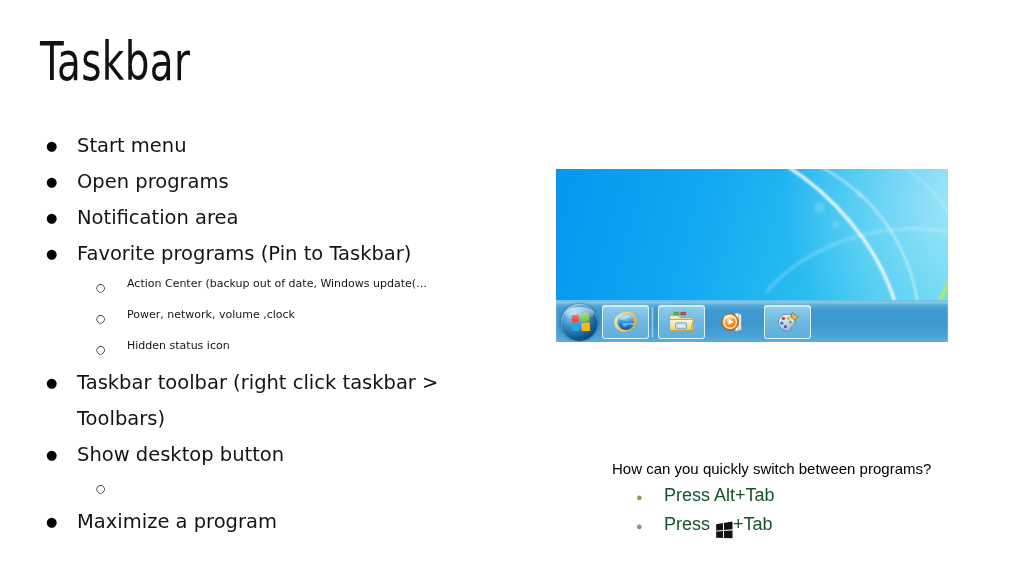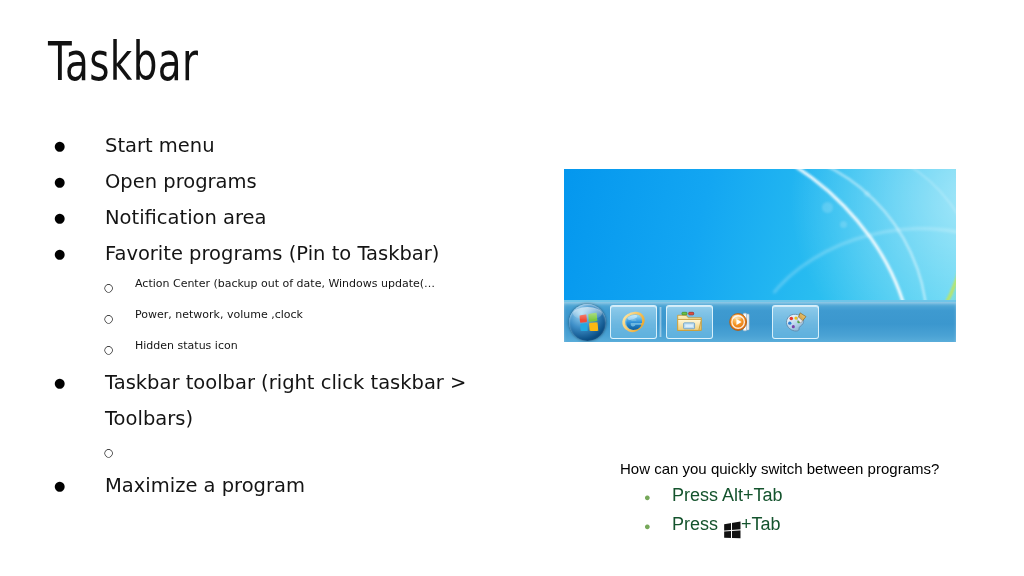--- a/index.html
+++ b/index.html
@@ -13,21 +13,20 @@
     height: 576px;
     position: relative;
     overflow: hidden;
     font-family: "DejaVu Sans", sans-serif;
     -webkit-font-smoothing: antialiased;
   }
   .slide {
     position: absolute;
     inset: 0;
     background: #ffffff;
-    margin-left: 8px;
   }
 
   
   .slide-title {
     position: absolute;
     left: 40px;
     top: 33px;
     font-family: "DejaVu Sans Condensed", "Liberation Sans Narrow", "Liberation Sans", sans-serif;
     font-size: 54px;
     font-weight: 300;
@@ -48,21 +47,20 @@
   }
   .bullet-row {
     display: flex;
     align-items: flex-start;
     color: #141414;
   }
   .bullet-row.level1 {
     font-size: 19.5px;
     line-height: 36px;
     padding-left: 0px;
-    gap: 20px;
   }
   .bullet-row.level2 {
     font-size: 11px;
     line-height: 24px;
     padding-left: 50px;
   }
   .marker {
     flex: 0 0 auto;
     display: inline-block;
     text-align: left;
@@ -342,20 +340,24 @@
     <div class="bullet-row level2">
       <span class="marker dot-hollow"></span>
       <span class="bullet-text">Hidden status icon</span>
     </div>
 
     <div class="bullet-row level1">
       <span class="marker dot-solid"></span>
       <span class="bullet-text">Taskbar toolbar (right click taskbar &gt; Toolbars)</span>
     </div>
 
+    <div class="bullet-row level1">
+      <span class="marker dot-solid"></span>
+      <span class="bullet-text">Show desktop button</span>
+    </div>
 
     <div class="bullet-row level2">
       <span class="marker dot-hollow"></span>
     </div>
 
     <div class="bullet-row level1">
       <span class="marker dot-solid"></span>
       <span class="bullet-text">Maximize a program</span>
     </div>
 

